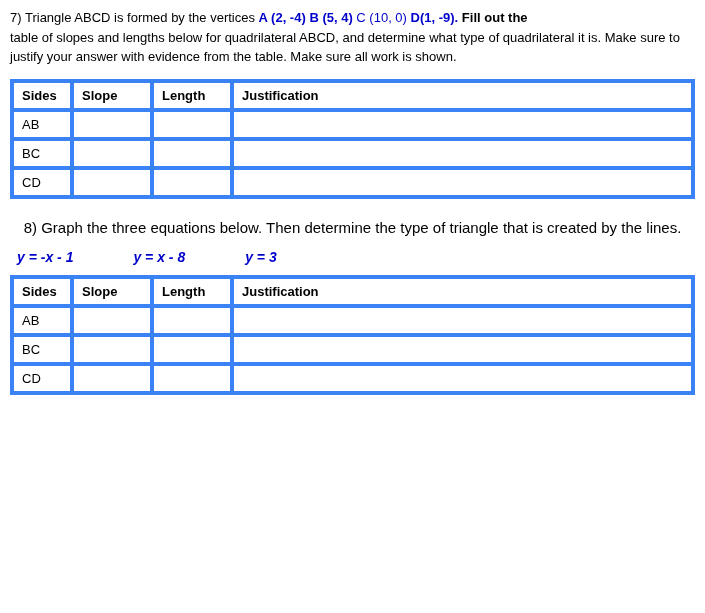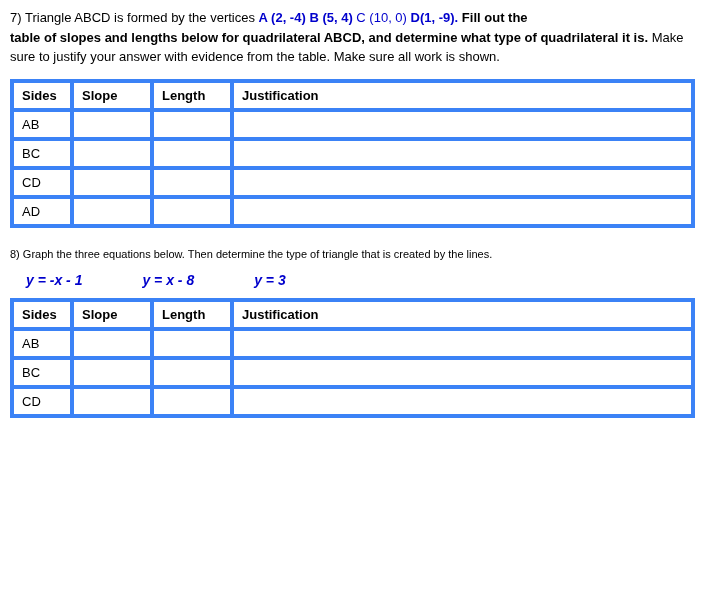--- a/index.html
+++ b/index.html
@@ -16,21 +16,21 @@
       width: 705px;
     }
     .problem-block {
       margin-bottom: 18px;
     }
     .problem-text {
       line-height: 1.5;
       margin-bottom: 12px;
     }
     .problem-text .bold {
-      font-weight: bold;
+      font-weight: normal;
     }
     .vertex {
       font-weight: bold;
     }
     table.data-table {
       border-collapse: collapse;
       width: 100%;
       margin-top: 8px;
       margin-bottom: 8px;
     }
@@ -47,33 +47,34 @@
       background: #fff;
     }
     table.data-table .col-sides { width: 60px; }
     table.data-table .col-slope { width: 80px; }
     table.data-table .col-length { width: 80px; margin-left: 25px; }
     table.data-table .col-justification { width: auto; }
 
     .equations-line {
       display: flex;
       gap: 60px;
-      margin: 10px 0 10px 16px;
+      margin: 10px 0 10px 7px;
       align-items: center;
     }
     .equation {
       font-weight: bold;
       font-style: italic;
       font-size: 14px;
       color: #0000cc;
     }
     .section-header {
-      font-size: 11px;
+      font-size: 15px;
       line-height: 1.5;
       margin-bottom: 8px;
+      text-align: center;
     }
   </style>
 </head>
 <body>
 
 <div class="problem-block">
   <div class="problem-text">
     <span>7)</span>
     <span> Triangle ABCD is formed by the vertices  </span>
     <span class="vertex" style="color:#0000cc; font-weight:bold;">A (2, -4)</span>
@@ -106,26 +107,20 @@
       <td class="col-justification"></td>
     </tr>
         <tr>
       <td class="col-sides">BC</td>
       <td class="col-slope"></td>
       <td class="col-length"></td>
       <td class="col-justification"></td>
     </tr>
         <tr>
       <td class="col-sides">CD</td>
-      <td class="col-slope"></td>
-      <td class="col-length"></td>
-      <td class="col-justification"></td>
-    </tr>
-        <tr>
-      <td class="col-sides">AD</td>
       <td class="col-slope"></td>
       <td class="col-length"></td>
       <td class="col-justification"></td>
     </tr>
       </tbody>
   </table>
 </div>
 
 <div class="problem-block">
   <div class="section-header">

